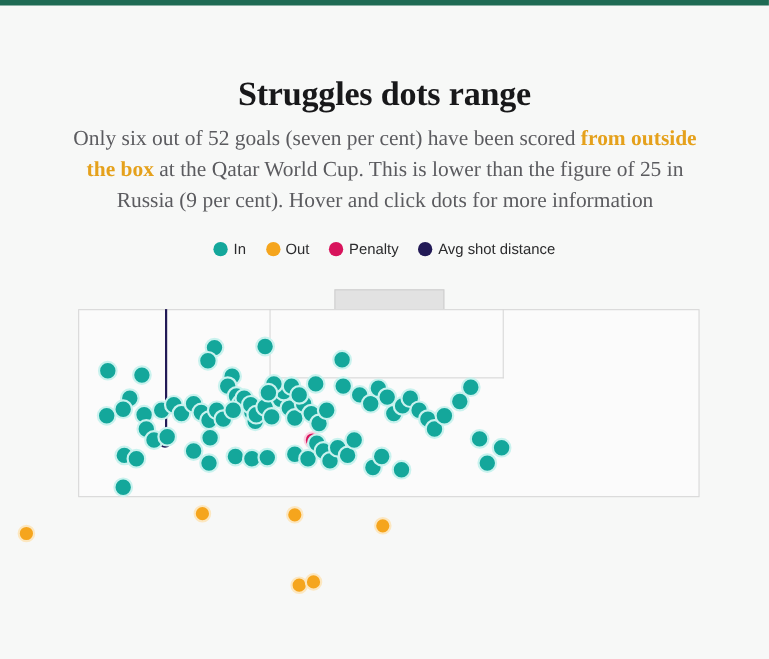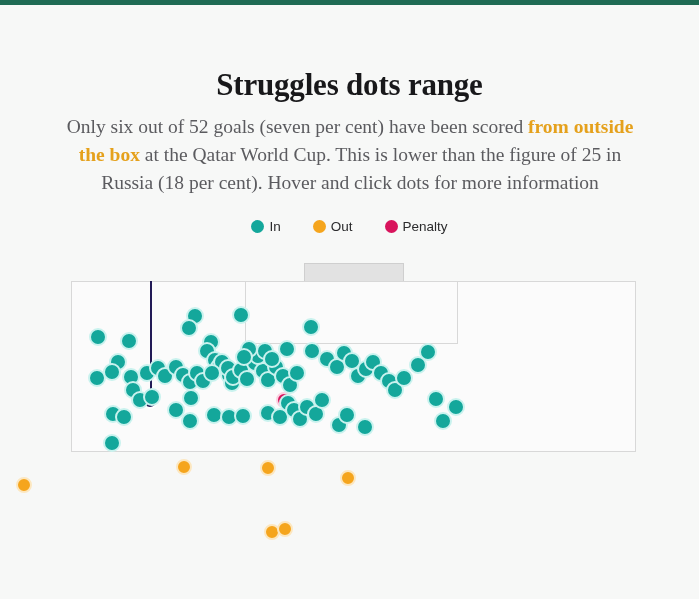--- a/index.html
+++ b/index.html
@@ -60,21 +60,21 @@
   }
 
   
   #legend {
     position: absolute;
     left: 0; top: 219px;
     width: 699px;
     display: flex;
     justify-content: center;
     align-items: center;
-    gap: 32px;
+    gap: 18px;
   }
   .legend-item {
     display: flex;
     align-items: center;
     gap: 5px;
   }
   .legend-swatch {
     width: 13px;
     height: 13px;
     border-radius: 50%;
@@ -148,34 +148,38 @@
 </head>
 <body>
 
 <div id="page">
 
   <div id="topbar"></div>
 
 
   <h1 id="headline">Struggles dots range</h1>
 
-  <p id="standfirst"><span>Only six out of 52 goals (seven per cent) have been scored </span><span class="hl">from outside the box</span><span> at the Qatar World Cup. This is lower than the figure of 25 in Russia (18 per cent). Hover and click dots for more information</span></p>
+  <p id="standfirst"><span>Only six out of 52 goals (seven per cent) have been scored </span><span class="hl">from outside the box</span><span> at the Qatar World Cup. This is lower than the figure of 25 in Russia (9 per cent). Hover and click dots for more information</span></p>
 
   <div id="legend">
       <div class="legend-item">
         <span class="legend-swatch" style="background: rgb(20, 167, 155);"></span>
         <span class="legend-label">In</span>
       </div>
       <div class="legend-item">
         <span class="legend-swatch" style="background: rgb(245, 165, 29);"></span>
         <span class="legend-label">Out</span>
       </div>
       <div class="legend-item">
         <span class="legend-swatch" style="background: rgb(216, 20, 92);"></span>
         <span class="legend-label">Penalty</span>
+      </div>
+      <div class="legend-item">
+        <span class="legend-swatch" style="background: rgb(34, 26, 86);"></span>
+        <span class="legend-label">Avg shot distance</span>
       </div>
     </div>
 
   <div id="pitch-wrap">
     <div id="goal-rect"></div>
     <div id="pitch-outer"></div>
     <div id="pitch-box"></div>
     <div id="avg-line"></div>
     <div id="dot-layer">
         <div class="dot dot-avg" style="left: 142px; top: 138px; width: 16px; height: 16px;"></div>

